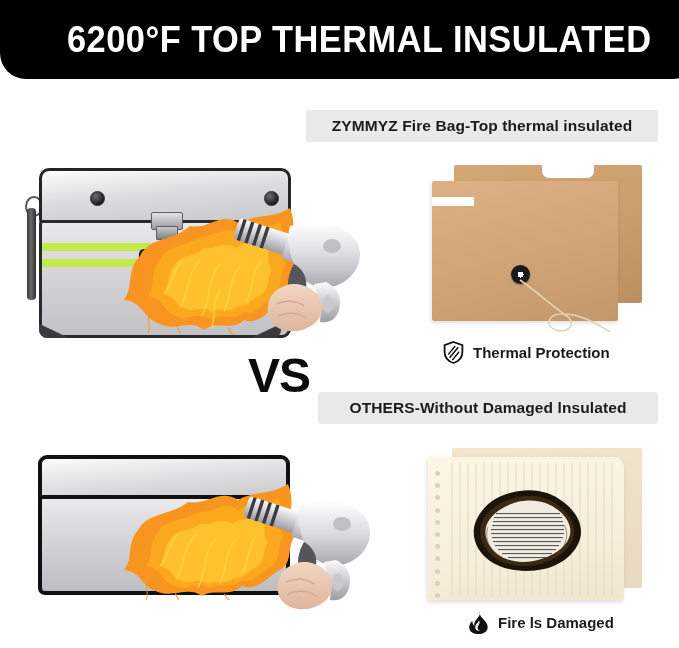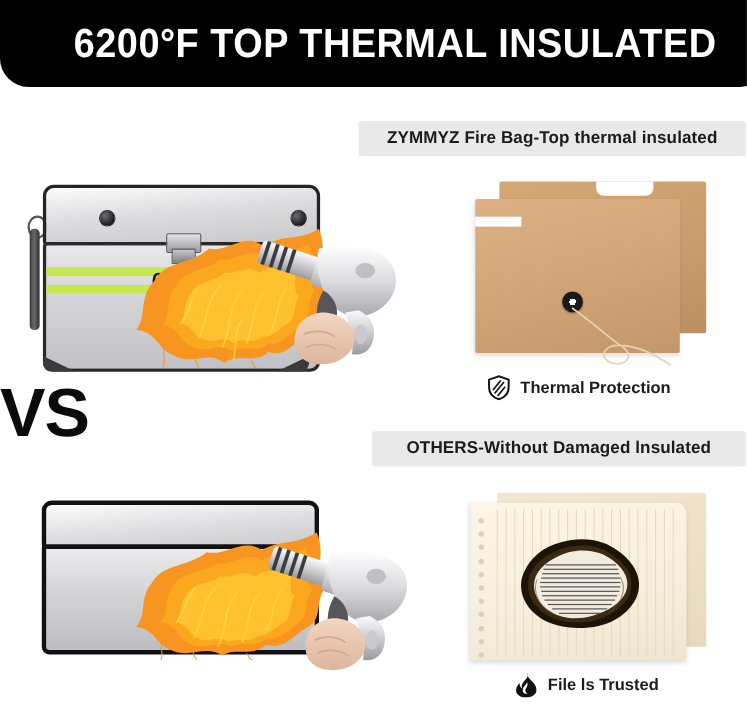--- a/index.html
+++ b/index.html
@@ -34,30 +34,29 @@
   .pill{
     position:absolute;
     background:#e9e9e9;
     border-radius:3px;
     display:flex;align-items:center;justify-content:center;
     color:#1b1b1b;
     font-size:15.5px;
     font-weight:bold;
     letter-spacing:0.1px;
     white-space:nowrap;
-    margin-left:20px;
   }
   .pill-top{left:306px;top:110px;width:352px;height:32px;}
   .pill-bottom{left:318px;top:392px;width:340px;height:32px;}
 
   
   .vs{
     position:absolute;left:0px;top:340px;width:310px;height:70px;
-    display:flex;align-items:center;justify-content:flex-start;
-    font-size:62px;font-weight:bold;color:#0b0b0b;
+    display:flex;align-items:center;justify-content:flex-end;
+    font-size:48px;font-weight:bold;color:#0b0b0b;
     font-family:"Liberation Sans",sans-serif;
     letter-spacing:-1px;
   }
 
   
   .caption{
     position:absolute;display:flex;align-items:center;gap:9px;
     font-size:15px;font-weight:bold;color:#1b1b1b;white-space:nowrap;
   }
   .cap-trusted{left:443px;top:341px;}
@@ -458,16 +457,16 @@
 
   <div class="caption cap-damaged">
     <svg class="cap-ico" viewBox="0 0 21 23">
       <path d="M11.6 0.6 C12.6 4.4 10.2 6.2 8.4 8.4 C6.6 10.6 5.6 12.6 6.6 15
                C5.0 13.8 4.2 11.8 4.4 9.8 C2.0 12.0 0.6 15.0 1.4 18.0
                C2.3 21.2 6.0 23 10.4 23 C15.0 23 19.0 20.8 19.6 17.2
                C20.2 13.6 17.8 10.6 15.4 8.2 C13.4 6.2 11.0 3.8 11.6 0.6 Z" fill="#111113"></path>
       <path d="M11.2 9.4 C12.4 12.0 10.6 13.6 9.8 15.6 C9.2 17.2 10.0 19.2 11.8 19.6
                C9.0 20.4 7.0 18.4 7.2 16.0 C7.4 13.2 10.0 11.6 11.2 9.4 Z" fill="#ffffff"></path>
     </svg>
-    <span>File ls Trusted</span>
+    <span>Fire ls Damaged</span>
   </div>
 
 </div>
 
 </body></html>

